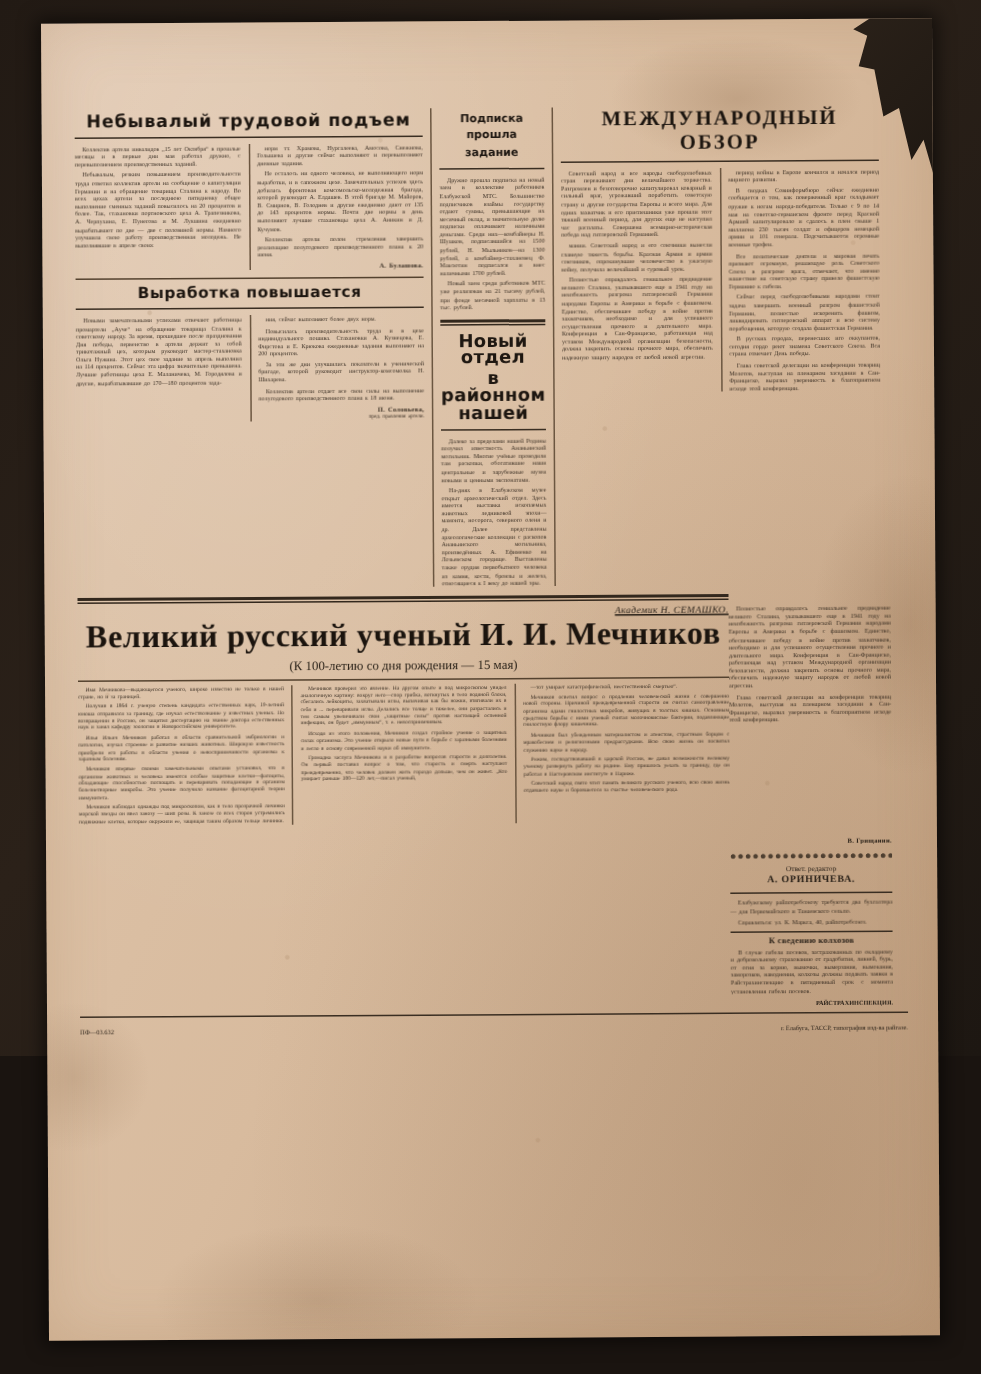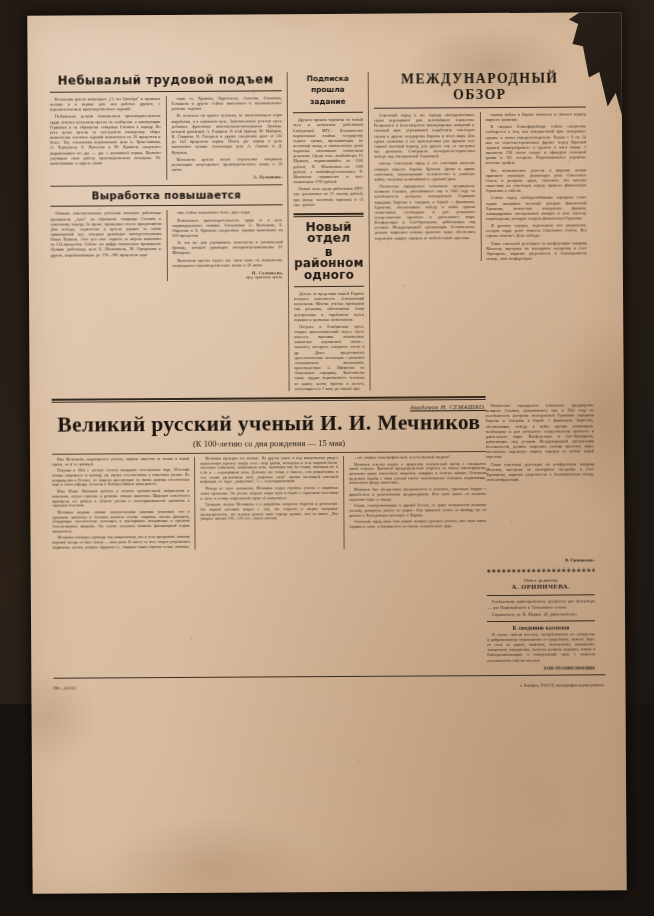--- a/index.html
+++ b/index.html
@@ -236,21 +236,21 @@
             <div class="txt">
               <p>Дружно прошла подписка на новый заем в коллективе работников Елабужской МТС. Большинство подписчиков взаймы государству отдают суммы, превышающие их месячный оклад, и значительную долю подписки оплачивают наличными деньгами. Среди них—комбайнеры Н. Шушков, подписавшийся на 1500 рублей, Н. Мыльников—на 1300 рублей, а комбайнер-стахановец Ф. Максютин подписался и внес наличными 1700 рублей.</p>
               <p>Новый заем среди работников МТС уже реализован на 21 тысячу рублей, при фонде месячной зарплаты в 13 тыс. рублей.</p>
             </div>
           </div>
 
           <div class="rule-dbl" style="margin:6px 0 4px"></div>
 
           <div>
             <div class="hl hl-box">Новый отдел</div>
-            <div class="hl hl-box">в районном одного</div>
+            <div class="hl hl-box">в районном нашей</div>
             <div class="rule"></div>
             <div class="txt">
               <p>Далеко за пределами нашей Родины получил известность Ананьинский могильник. Многие учёные проводили там раскопки, обогатившие наши центральные и зарубежные музеи новыми и ценными экспонатами.</p>
               <p>На-днях в Елабужском музее открыт археологический отдел. Здесь имеется выставка ископаемых животных ледниковой эпохи—мамонта, носорога, северного оленя и др. Далее представлены археологические коллекции с раскопов Ананьинского могильника, произведённых А. Ефименко на Лозьевском городище. Выставлены также орудия первобытного человека из камня, кости, бронзы и железа, относящиеся к I веку до нашей эры.</p>
             </div>
           </div>
         </div>
 
         <div class="col" style="width:218px">
           <div class="hl-intl">МЕЖДУНАРОДНЫЙ ОБЗОР</div>

